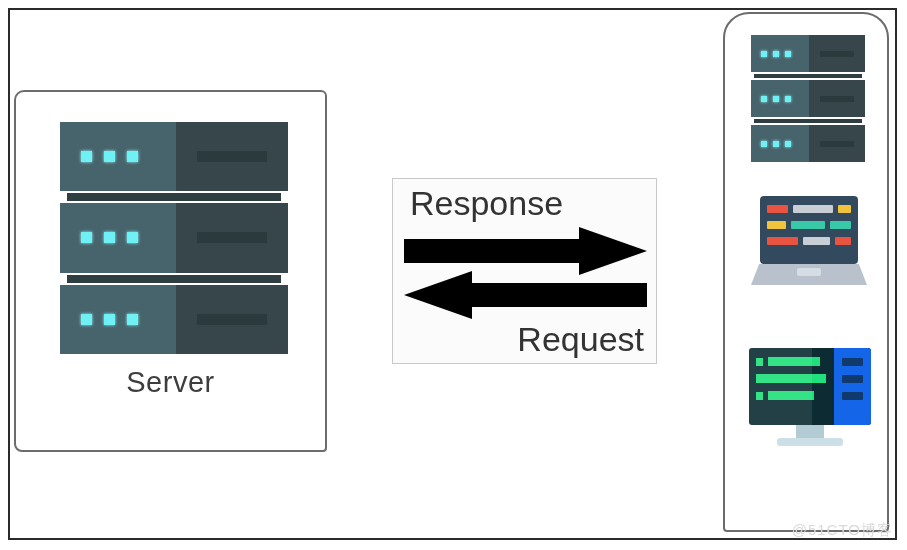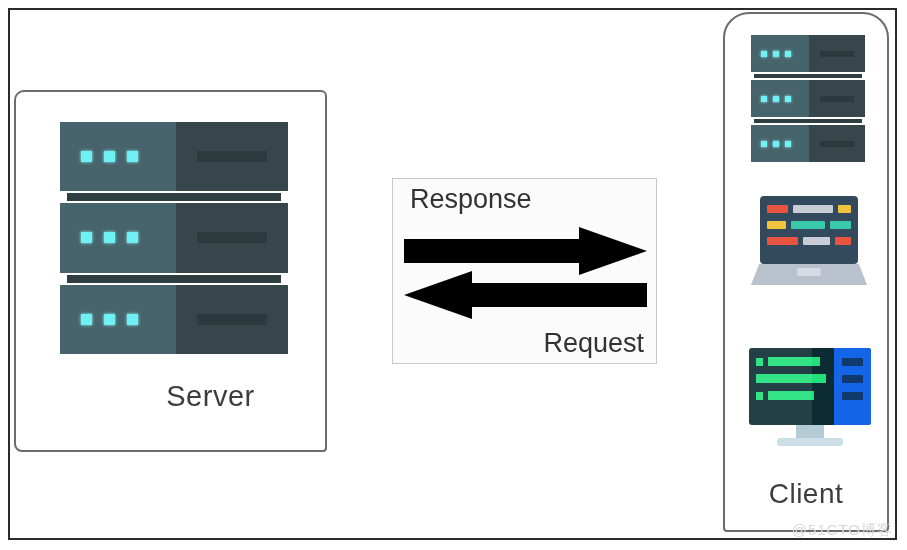--- a/index.html
+++ b/index.html
@@ -248,21 +248,21 @@
     top: 178px;
     width: 265px;
     height: 186px;
     background: #fbfbfb;
     border: 1px solid #c9c9c9;
     box-sizing: border-box;
   }
   .arrow-label {
     position: absolute;
     color: #333333;
-    font-size: 27px;
+    font-size: 34px;
     font-family: "Liberation Sans", sans-serif;
     white-space: nowrap;
   }
   .label-response { left: 17px; top: 5px; }
   .label-request  { right: 12px; bottom: 4px; margin-top: 28px; }
   .arrow-svg {
     position: absolute;
     left: 11px;
     top: 48px;
     width: 243px;
@@ -318,21 +318,21 @@
         <div class="led"></div>
         <div class="led"></div>
       </div>
       <div class="rack-right">
         <div class="slot-bar"></div>
       </div>
     </div>
   </div>
 
   <div class="group-box server-box" style="border:none;background:none;">
-    <div class="group-label server-label" style="top:290px;padding-left:40px;">Server</div>
+    <div class="group-label server-label" style="top:276px;">Server</div>
   </div>
 
   <div class="arrow-box">
     <div class="arrow-label label-response">Response</div>
 
     <svg class="arrow-svg" viewBox="0 0 243 92">
       <polygon points="0,12 175,12 175,0 243,24 175,48 175,36 0,36" fill="#000000"></polygon>
       <polygon points="243,56 68,56 68,44 0,68 68,92 68,80 243,80" fill="#000000"></polygon>
     </svg>
 
@@ -417,19 +417,16 @@
         <div class="mon-rbar"></div>
         <div class="mon-rbar"></div>
         <div class="mon-rbar"></div>
       </div>
       <div class="monitor-glare"></div>
     </div>
     <div class="monitor-neck"></div>
     <div class="monitor-foot"></div>
   </div>
 
-  <div class="group-box client-box" style="border:none;background:none;">
-    <div class="group-label client-label" style="top:466px;">Client</div>
-  </div>
 
   <div class="watermark">@51CTO博客</div>
 
 </div>
 
 </body></html>

